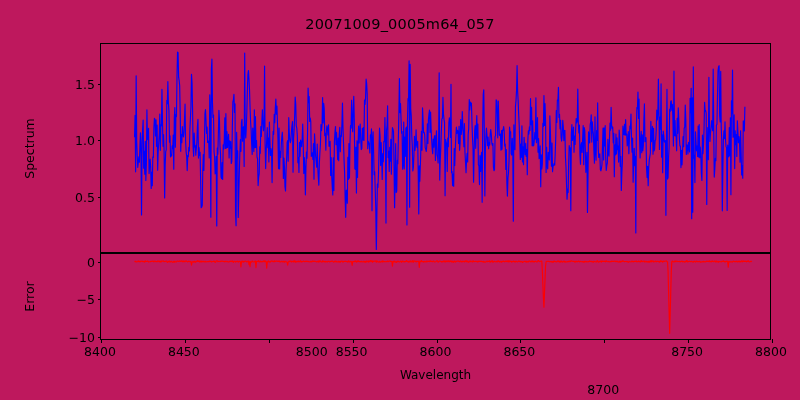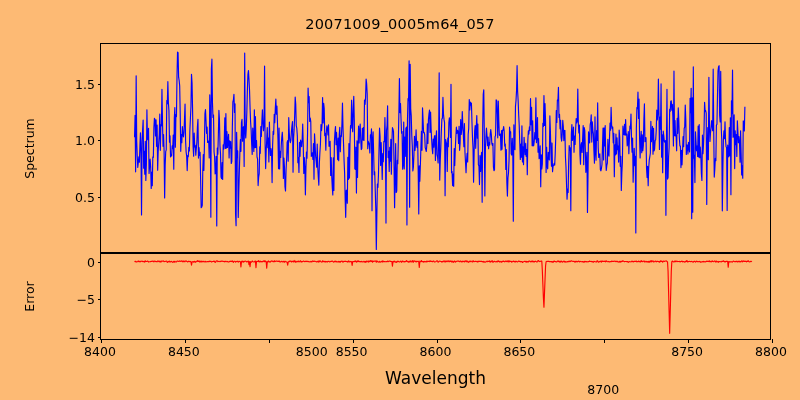--- a/index.html
+++ b/index.html
@@ -1,21 +1,21 @@
 <!DOCTYPE html>
 <html><head>
 <meta charset="utf-8">
 <style>
   html,body{margin:0;padding:0;}
   body{
     width:800px;height:400px;background:#ffffff;
     font-family:"DejaVu Sans","Liberation Sans",sans-serif;
     overflow:hidden;position:relative;
   }
-  #figure{position:absolute;left:0;top:0;width:800px;height:400px;background:#fdba74;}
+  #figure{position:absolute;left:0;top:0;width:800px;height:400px;background:#be185d;}
 
   
   #title{
     position:absolute;left:0;top:16px;width:800px;text-align:center;
     font-size:14.5px;color:#000;letter-spacing:0.2px;white-space:nowrap;
   }
 
   
   .axes{position:absolute;box-sizing:border-box;border:1.05px solid #000;background:transparent;}
   #axes-spectrum{left:100px;top:43px;width:671px;height:210px;}
@@ -37,21 +37,21 @@
   .ylabelwrap{position:absolute;display:flex;align-items:center;justify-content:center;}
   .ylabel{
     font-size:12.5px;color:#000;white-space:nowrap;
     transform:rotate(-90deg);transform-origin:center center;
   }
   #ylabel-spectrum{left:18px;top:43px;width:22px;height:210px;}
   #ylabel-error{left:18px;top:253px;width:22px;height:87px;}
 
   #xlabel{
     position:absolute;left:100px;top:368px;width:671px;text-align:center;
-    font-size:17px;color:#000;
+    font-size:12px;color:#000;
   }
 </style>
 </head>
 <body>
 
 <div id="figure">
 
   <div id="title">20071009_0005m64_057</div>
 
   <div class="axes" id="axes-spectrum">
@@ -80,21 +80,21 @@
       <svg class="plotsvg" id="svg-error" width="671" height="87">
           <polyline points="33.55,7.14 34.09,7.72 34.62,7.26 35.16,7.96 35.70,7.94 36.24,7.68 36.77,7.48 37.31,7.00 37.85,7.57 38.39,7.33 38.92,8.01 39.46,7.38 40.00,7.33 40.53,7.22 41.07,7.05 41.61,7.58 42.15,7.39 42.68,7.72 43.22,7.38 43.76,8.08 44.30,6.75 44.83,7.50 45.37,7.48 45.91,7.54 46.44,6.99 46.98,7.20 47.52,8.04 48.06,7.72 48.59,7.75 49.13,7.80 49.67,7.49 50.21,7.31 50.74,7.43 51.28,7.40 51.82,6.98 52.35,7.32 52.89,7.81 53.43,7.15 53.97,7.28 54.50,7.40 55.04,7.58 55.58,7.64 56.12,7.80 56.65,6.95 57.19,7.03 57.73,7.48 58.26,7.83 58.80,7.01 59.34,7.57 59.88,8.11 60.41,7.14 60.95,7.12 61.49,7.15 62.03,7.22 62.56,6.94 63.10,7.76 63.64,7.55 64.17,7.53 64.71,7.26 65.25,7.29 65.79,7.11 66.32,8.41 66.86,7.85 67.40,7.35 67.94,7.85 68.47,7.13 69.01,7.93 69.55,7.90 70.08,7.33 70.62,7.55 71.16,7.89 71.70,8.38 72.23,7.96 72.77,7.25 73.31,8.24 73.85,7.23 74.38,7.64 74.92,7.97 75.46,7.85 75.99,7.24 76.53,7.03 77.07,7.13 77.61,7.45 78.14,7.31 78.68,6.94 79.22,7.50 79.75,7.31 80.29,7.14 80.83,6.87 81.37,7.61 81.90,7.38 82.44,7.66 82.98,6.89 83.52,7.65 84.05,7.76 84.59,7.00 85.13,6.73 85.66,7.42 86.20,7.46 86.74,7.97 87.28,7.63 87.81,7.16 88.35,7.40 88.89,7.62 89.43,7.42 89.96,7.73 90.50,11.28 91.04,8.05 91.57,7.75 92.11,7.55 92.65,8.21 93.19,7.26 93.72,7.72 94.26,8.31 94.80,7.48 95.34,7.69 95.87,7.43 96.41,6.71 96.95,7.46 97.48,7.32 98.02,6.87 98.56,7.93 99.10,7.25 99.63,7.83 100.17,7.05 100.71,7.87 101.25,7.65 101.78,7.36 102.32,7.67 102.86,7.27 103.39,7.79 103.93,7.99 104.47,7.27 105.01,7.94 105.54,7.77 106.08,7.76 106.62,7.50 107.16,7.76 107.69,7.59 108.23,7.08 108.77,7.61 109.30,7.34 109.84,7.22 110.38,7.85 110.92,7.89 111.45,7.51 111.99,7.50 112.53,7.41 113.07,7.10 113.60,7.41 114.14,8.39 114.68,8.11 115.21,6.90 115.75,7.01 116.29,6.94 116.83,7.60 117.36,7.44 117.90,7.26 118.44,7.50 118.98,7.72 119.51,7.34 120.05,7.41 120.59,7.11 121.12,7.31 121.66,7.18 122.20,7.42 122.74,7.56 123.27,7.29 123.81,8.01 124.35,7.34 124.89,7.27 125.42,7.58 125.96,7.82 126.50,7.44 127.03,7.70 127.57,8.05 128.11,7.95 128.65,7.36 129.18,7.47 129.72,7.11 130.26,7.43 130.80,7.56 131.33,6.85 131.87,7.71 132.41,8.30 132.94,7.43 133.48,7.30 134.02,7.24 134.56,8.08 135.09,7.77 135.63,7.58 136.17,7.10 136.71,7.66 137.24,8.13 137.78,7.43 138.32,7.40 138.85,7.52 139.39,7.80 139.93,12.93 140.47,7.65 141.00,7.02 141.54,7.87 142.08,7.24 142.62,8.13 143.15,7.66 143.69,7.32 144.23,7.16 144.76,7.31 145.30,7.50 145.84,8.00 146.38,7.79 146.91,7.22 147.45,7.13 147.99,10.71 148.53,7.58 149.06,12.77 149.60,7.64 150.14,7.96 150.67,8.13 151.21,6.96 151.75,7.40 152.29,7.81 152.82,7.97 153.36,7.85 153.90,7.25 154.44,7.02 154.97,13.64 155.51,7.45 156.05,7.55 156.58,7.32 157.12,7.31 157.66,6.66 158.20,8.00 158.73,7.54 159.27,7.16 159.81,7.84 160.35,7.47 160.88,7.92 161.42,7.34 161.96,7.74 162.49,7.13 163.03,6.73 163.57,7.75 164.11,6.83 164.64,7.59 165.18,7.53 165.72,14.20 166.25,7.84 166.79,7.99 167.33,6.92 167.87,7.59 168.40,7.52 168.94,8.16 169.48,7.78 170.02,7.14 170.55,7.19 171.09,6.82 171.63,7.50 172.16,7.69 172.70,7.77 173.24,6.71 173.78,7.67 174.31,7.37 174.85,7.17 175.39,7.11 175.93,7.02 176.46,7.41 177.00,7.37 177.54,7.37 178.07,6.88 178.61,7.82 179.15,8.09 179.69,7.60 180.22,7.58 180.76,7.29 181.30,7.80 181.84,7.96 182.37,7.30 182.91,7.74 183.45,8.19 183.98,7.20 184.52,7.70 185.06,7.70 185.60,7.90 186.13,8.04 186.67,11.11 187.21,8.22 187.75,7.47 188.28,7.77 188.82,6.94 189.36,7.30 189.89,7.13 190.43,8.02 190.97,7.42 191.51,7.28 192.04,7.69 192.58,7.89 193.12,6.46 193.66,7.83 194.19,7.04 194.73,8.30 195.27,7.43 195.80,7.91 196.34,7.76 196.88,7.29 197.42,7.09 197.95,7.82 198.49,7.74 199.03,7.03 199.57,6.80 200.10,8.16 200.64,7.58 201.18,7.65 201.71,7.74 202.25,7.01 202.79,7.14 203.33,7.49 203.86,7.78 204.40,7.26 204.94,7.31 205.48,7.60 206.01,7.17 206.55,7.39 207.09,7.67 207.62,7.45 208.16,7.79 208.70,7.86 209.24,7.83 209.77,7.33 210.31,7.63 210.85,7.88 211.39,6.94 211.92,7.25 212.46,7.51 213.00,7.06 213.53,7.35 214.07,7.36 214.61,7.57 215.15,7.72 215.68,7.96 216.22,7.40 216.76,7.64 217.30,8.07 217.83,6.95 218.37,7.78 218.91,6.78 219.44,7.20 219.98,7.67 220.52,7.96 221.06,8.08 221.59,6.77 222.13,7.36 222.67,7.60 223.21,7.27 223.74,7.99 224.28,7.47 224.82,7.98 225.35,7.54 225.89,7.73 226.43,7.98 226.97,7.41 227.50,7.49 228.04,7.30 228.58,7.91 229.12,7.79 229.65,7.47 230.19,7.20 230.73,7.34 231.26,7.12 231.80,7.30 232.34,8.00 232.88,8.17 233.41,7.25 233.95,7.52 234.49,7.18 235.03,8.02 235.56,7.45 236.10,7.77 236.64,7.92 237.17,7.93 237.71,7.29 238.25,8.05 238.79,7.61 239.32,8.10 239.86,7.39 240.40,7.42 240.94,7.00 241.47,7.54 242.01,8.28 242.55,7.52 243.08,7.26 243.62,7.51 244.16,7.33 244.70,7.19 245.23,7.48 245.77,7.56 246.31,7.64 246.85,8.22 247.38,6.95 247.92,7.12 248.46,7.83 248.99,7.79 249.53,7.45 250.07,7.57 250.61,7.75 251.14,11.45 251.68,7.63 252.22,7.74 252.76,7.44 253.29,7.33 253.83,7.74 254.37,6.91 254.90,7.44 255.44,8.07 255.98,7.21 256.52,7.66 257.05,6.65 257.59,7.55 258.13,7.79 258.66,7.44 259.20,7.52 259.74,7.86 260.28,7.62 260.81,7.39 261.35,7.67 261.89,8.04 262.43,7.75 262.96,7.31 263.50,7.49 264.04,8.34 264.57,7.46 265.11,8.14 265.65,7.05 266.19,7.16 266.72,7.61 267.26,8.09 267.80,6.95 268.34,7.69 268.87,7.09 269.41,6.65 269.95,7.58 270.48,7.28 271.02,6.73 271.56,8.24 272.10,7.44 272.63,7.52 273.17,7.05 273.71,7.19 274.25,7.23 274.78,6.90 275.32,8.21 275.86,6.94 276.39,7.18 276.93,7.86 277.47,7.96 278.01,8.24 278.54,7.27 279.08,7.96 279.62,8.07 280.16,7.66 280.69,7.32 281.23,8.02 281.77,6.79 282.30,7.66 282.84,7.44 283.38,7.65 283.92,7.49 284.45,7.70 284.99,7.68 285.53,7.57 286.07,7.68 286.60,7.04 287.14,7.66 287.68,7.41 288.21,6.98 288.75,6.98 289.29,7.43 289.83,7.44 290.36,7.51 290.90,7.64 291.44,12.09 291.98,7.48 292.51,7.29 293.05,7.85 293.59,7.17 294.12,7.87 294.66,8.25 295.20,7.67 295.74,8.36 296.27,7.70 296.81,7.09 297.35,7.42 297.89,7.65 298.42,8.00 298.96,7.81 299.50,7.26 300.03,7.19 300.57,8.35 301.11,7.63 301.65,6.99 302.18,7.51 302.72,7.85 303.26,7.54 303.80,8.00 304.33,7.53 304.87,7.44 305.41,6.48 305.94,7.23 306.48,7.73 307.02,7.32 307.56,8.26 308.09,7.57 308.63,7.88 309.17,6.77 309.71,7.77 310.24,7.92 310.78,7.56 311.32,6.61 311.85,7.95 312.39,8.25 312.93,6.65 313.47,7.18 314.00,7.21 314.54,7.75 315.08,7.18 315.62,7.82 316.15,7.47 316.69,7.33 317.23,7.20 317.76,8.03 318.30,13.53 318.84,7.19 319.38,7.81 319.91,7.57 320.45,6.60 320.99,7.77 321.53,7.54 322.06,7.63 322.60,8.07 323.14,7.40 323.67,7.83 324.21,7.51 324.75,7.83 325.29,7.89 325.82,7.08 326.36,7.70 326.90,7.29 327.44,7.51 327.97,7.26 328.51,7.64 329.05,6.81 329.58,7.43 330.12,7.13 330.66,7.52 331.20,7.58 331.73,7.59 332.27,7.01 332.81,6.98 333.35,7.93 333.88,7.99 334.42,7.80 334.96,7.51 335.49,7.10 336.03,6.80 336.57,7.04 337.11,8.27 337.64,7.90 338.18,7.25 338.72,7.14 339.26,7.25 339.79,7.43 340.33,7.48 340.87,8.16 341.40,7.43 341.94,7.88 342.48,7.45 343.02,6.73 343.55,7.42 344.09,8.09 344.63,7.06 345.16,7.72 345.70,7.00 346.24,7.59 346.78,6.98 347.31,6.90 347.85,7.76 348.39,7.80 348.93,6.84 349.46,7.44 350.00,7.14 350.54,7.97 351.07,7.05 351.61,7.37 352.15,8.49 352.69,7.82 353.22,7.09 353.76,7.00 354.30,8.13 354.84,7.73 355.37,7.43 355.91,7.29 356.45,7.17 356.98,7.11 357.52,7.07 358.06,7.40 358.60,7.69 359.13,7.04 359.67,7.07 360.21,7.90 360.75,7.70 361.28,7.19 361.82,7.83 362.36,7.41 362.89,7.27 363.43,7.84 363.97,6.95 364.51,6.93 365.04,7.61 365.58,6.92 366.12,7.98 366.66,7.17 367.19,7.64 367.73,8.30 368.27,7.71 368.80,7.06 369.34,7.68 369.88,7.09 370.42,7.40 370.95,7.67 371.49,7.95 372.03,6.69 372.57,7.42 373.10,7.71 373.64,7.50 374.18,7.28 374.71,7.23 375.25,7.61 375.79,7.43 376.33,7.41 376.86,8.09 377.40,7.34 377.94,7.18 378.48,7.42 379.01,7.25 379.55,7.52 380.09,7.34 380.62,7.32 381.16,7.66 381.70,7.50 382.24,8.19 382.77,7.44 383.31,7.75 383.85,8.19 384.39,8.08 384.92,7.70 385.46,7.61 386.00,7.07 386.53,7.65 387.07,7.29 387.61,7.35 388.15,7.56 388.68,6.91 389.22,8.11 389.76,7.44 390.30,7.61 390.83,6.78 391.37,6.78 391.91,8.33 392.44,7.97 392.98,7.38 393.52,7.35 394.06,7.64 394.59,7.75 395.13,8.03 395.67,7.44 396.21,7.14 396.74,7.83 397.28,6.78 397.82,7.43 398.35,7.32 398.89,8.05 399.43,7.64 399.97,7.36 400.50,8.15 401.04,7.91 401.58,7.21 402.12,7.41 402.65,7.07 403.19,7.41 403.73,7.79 404.26,7.41 404.80,6.98 405.34,7.57 405.88,7.23 406.41,7.62 406.95,6.90 407.49,7.87 408.03,6.78 408.56,7.76 409.10,7.22 409.64,7.43 410.17,7.31 410.71,8.13 411.25,7.86 411.79,7.37 412.32,7.49 412.86,7.06 413.40,7.81 413.94,7.66 414.47,7.91 415.01,7.20 415.55,7.47 416.08,7.93 416.62,7.86 417.16,7.48 417.70,7.06 418.23,7.31 418.77,7.27 419.31,7.84 419.85,7.62 420.38,7.78 420.92,7.49 421.46,8.50 421.99,7.99 422.53,7.82 423.07,7.46 423.61,7.35 424.14,7.28 424.68,7.69 425.22,8.22 425.76,7.45 426.29,7.97 426.83,7.67 427.37,7.97 427.90,7.16 428.44,7.01 428.98,7.29 429.52,7.77 430.05,7.89 430.59,7.13 431.13,7.58 431.66,7.02 432.20,7.99 432.74,7.25 433.28,7.94 433.81,7.51 434.35,7.10 434.89,7.49 435.43,7.69 435.96,8.08 436.50,7.14 437.04,6.72 437.57,6.51 438.11,7.58 438.65,7.52 439.19,7.40 439.72,7.24 440.26,7.08 440.80,7.00 441.34,16.47 441.87,30.23 442.41,43.99 442.95,53.26 443.48,39.50 444.02,25.74 444.56,11.98 445.10,7.79 445.63,7.50 446.17,7.27 446.71,7.52 447.25,7.34 447.78,7.24 448.32,7.65 448.86,7.67 449.39,7.65 449.93,7.76 450.47,7.49 451.01,8.14 451.54,7.67 452.08,8.40 452.62,7.20 453.16,7.12 453.69,7.37 454.23,7.69 454.77,7.65 455.30,7.84 455.84,7.87 456.38,7.26 456.92,6.95 457.45,7.58 457.99,7.18 458.53,7.71 459.07,8.30 459.60,7.41 460.14,7.02 460.68,7.40 461.21,8.22 461.75,8.04 462.29,7.54 462.83,7.07 463.36,7.30 463.90,8.14 464.44,7.87 464.98,7.61 465.51,7.98 466.05,8.02 466.59,7.55 467.12,7.73 467.66,7.33 468.20,7.71 468.74,7.01 469.27,7.56 469.81,7.25 470.35,6.73 470.89,6.92 471.42,7.28 471.96,7.46 472.50,7.34 473.03,7.29 473.57,7.72 474.11,8.20 474.65,7.30 475.18,7.66 475.72,7.30 476.26,7.90 476.80,7.50 477.33,7.11 477.87,7.31 478.41,7.92 478.94,7.27 479.48,7.51 480.02,7.66 480.56,7.71 481.09,7.56 481.63,7.47 482.17,8.22 482.71,7.69 483.24,8.04 483.78,7.31 484.32,7.76 484.85,7.65 485.39,7.85 485.93,7.46 486.47,7.73 487.00,7.94 487.54,7.57 488.08,7.36 488.62,7.10 489.15,7.45 489.69,7.48 490.23,7.39 490.76,7.72 491.30,7.49 491.84,7.94 492.38,8.25 492.91,7.43 493.45,7.53 493.99,7.63 494.53,7.71 495.06,7.92 495.60,7.90 496.14,6.71 496.67,7.02 497.21,7.91 497.75,8.21 498.29,7.52 498.82,7.56 499.36,7.15 499.90,7.70 500.44,8.13 500.97,6.81 501.51,7.32 502.05,7.40 502.58,7.37 503.12,7.31 503.66,7.36 504.20,7.06 504.73,7.83 505.27,6.87 505.81,7.39 506.35,7.58 506.88,7.72 507.42,7.44 507.96,7.64 508.49,7.86 509.03,7.73 509.57,7.52 510.11,7.78 510.64,7.13 511.18,7.33 511.72,7.30 512.26,7.39 512.79,7.36 513.33,7.19 513.87,7.00 514.40,7.50 514.94,7.69 515.48,7.26 516.02,7.60 516.55,7.37 517.09,7.95 517.63,7.91 518.17,8.24 518.70,7.25 519.24,7.37 519.78,8.18 520.31,7.33 520.85,7.36 521.39,7.36 521.93,6.70 522.46,7.17 523.00,7.41 523.54,7.71 524.07,7.46 524.61,7.53 525.15,7.51 525.69,7.61 526.22,7.56 526.76,7.48 527.30,8.35 527.84,7.78 528.37,7.66 528.91,7.77 529.45,7.78 529.98,7.84 530.52,7.60 531.06,7.00 531.60,7.64 532.13,7.40 532.67,7.86 533.21,7.37 533.75,7.43 534.28,7.21 534.82,7.32 535.36,7.09 535.89,7.89 536.43,7.50 536.97,7.67 537.51,7.02 538.04,7.71 538.58,7.36 539.12,7.96 539.66,7.83 540.19,6.57 540.73,7.47 541.27,7.60 541.80,7.39 542.34,7.24 542.88,7.04 543.42,7.99 543.95,7.18 544.49,7.65 545.03,7.92 545.57,7.43 546.10,8.00 546.64,7.70 547.18,8.20 547.71,7.39 548.25,8.30 548.79,7.45 549.33,6.90 549.86,7.94 550.40,6.66 550.94,7.64 551.48,7.05 552.01,6.89 552.55,7.86 553.09,7.80 553.62,7.76 554.16,7.02 554.70,7.25 555.24,7.80 555.77,7.32 556.31,7.35 556.85,7.43 557.39,7.61 557.92,7.43 558.46,8.19 559.00,7.86 559.53,6.84 560.07,7.40 560.61,7.12 561.15,7.30 561.68,8.17 562.22,7.22 562.76,7.06 563.30,7.47 563.83,7.26 564.37,7.02 564.91,7.05 565.44,6.94 565.98,7.62 566.52,7.84 567.06,17.09 567.59,37.84 568.13,58.59 568.67,79.33 569.21,58.92 569.74,38.18 570.28,17.43 570.82,7.65 571.35,7.11 571.89,7.45 572.43,7.86 572.97,7.83 573.50,7.75 574.04,6.80 574.58,7.61 575.12,7.61 575.65,7.06 576.19,7.26 576.73,7.62 577.26,7.49 577.80,7.52 578.34,7.67 578.88,7.26 579.41,7.85 579.95,7.50 580.49,7.38 581.03,7.08 581.56,7.86 582.10,7.48 582.64,7.65 583.17,7.58 583.71,8.16 584.25,7.88 584.79,7.23 585.32,7.50 585.86,6.49 586.40,7.97 586.94,7.42 587.47,7.76 588.01,7.49 588.55,7.40 589.08,7.49 589.62,7.64 590.16,7.42 590.70,7.56 591.23,7.86 591.77,7.80 592.31,8.12 592.85,7.48 593.38,7.22 593.92,7.37 594.46,8.02 594.99,7.60 595.53,7.15 596.07,7.68 596.61,7.40 597.14,7.65 597.68,7.73 598.22,7.41 598.76,7.45 599.29,7.82 599.83,8.29 600.37,7.93 600.90,7.72 601.44,7.58 601.98,8.02 602.52,7.42 603.05,7.85 603.59,7.68 604.13,7.69 604.67,7.84 605.20,7.44 605.74,7.14 606.28,7.36 606.81,7.37 607.35,7.21 607.89,7.58 608.43,6.89 608.96,7.74 609.50,7.44 610.04,7.80 610.57,7.81 611.11,6.86 611.65,7.48 612.19,7.38 612.72,7.72 613.26,7.37 613.80,6.86 614.34,7.48 614.87,8.15 615.41,7.13 615.95,7.74 616.48,7.81 617.02,7.30 617.56,8.32 618.10,7.57 618.63,7.48 619.17,7.52 619.71,7.75 620.25,7.93 620.78,7.29 621.32,7.35 621.86,7.51 622.39,6.87 622.93,7.16 623.47,7.82 624.01,7.63 624.54,7.89 625.08,7.41 625.62,7.23 626.16,7.39 626.69,7.62 627.23,13.30 627.77,7.62 628.30,7.65 628.84,7.91 629.38,7.82 629.92,7.69 630.45,7.76 630.99,8.12 631.53,7.96 632.07,7.23 632.60,7.06 633.14,7.55 633.68,7.79 634.21,7.44 634.75,7.72 635.29,7.61 635.83,7.21 636.36,7.89 636.90,7.72 637.44,7.34 637.98,7.70 638.51,7.24 639.05,8.03 639.59,7.55 640.12,7.33 640.66,6.92 641.20,7.88 641.74,7.05 642.27,7.42 642.81,6.89 643.35,7.32 643.89,7.24 644.42,7.50 644.96,7.12 645.50,7.85 646.03,7.48 646.57,7.33 647.11,6.62 647.65,7.50 648.18,7.77 648.72,7.87 649.26,7.65 649.80,7.27 650.33,7.30 650.87,7.80" fill="none" stroke="#ff0000" stroke-width="1.15" stroke-linejoin="round"></polyline>
         </svg>
     </div>
     <div id="error-yticks">
         <div class="tick tick-y" style="top: 7.5px;"></div>
         <div class="ticklabel ticklabel-y" style="top: 7.5px; right: calc(100% + 6px);">0</div>
         <div class="tick tick-y" style="top: 45px;"></div>
         <div class="ticklabel ticklabel-y" style="top: 45px; right: calc(100% + 6px);">−5</div>
         <div class="tick tick-y" style="top: 82.5px;"></div>
-        <div class="ticklabel ticklabel-y" style="top: 82.5px; right: calc(100% + 6px);">−14</div>
+        <div class="ticklabel ticklabel-y" style="top: 82.5px; right: calc(100% + 6px);">−10</div>
       </div>
     <div id="error-xticks">
         <div class="tick tick-x" style="left: 0px;"></div>
         <div class="tick tick-x" style="left: 83.875px;"></div>
         <div class="tick tick-x" style="left: 167.75px;"></div>
         <div class="tick tick-x" style="left: 251.625px;"></div>
         <div class="tick tick-x" style="left: 335.5px;"></div>
         <div class="tick tick-x" style="left: 419.375px;"></div>
         <div class="tick tick-x" style="left: 503.25px;"></div>
         <div class="tick tick-x" style="left: 587.125px;"></div>

